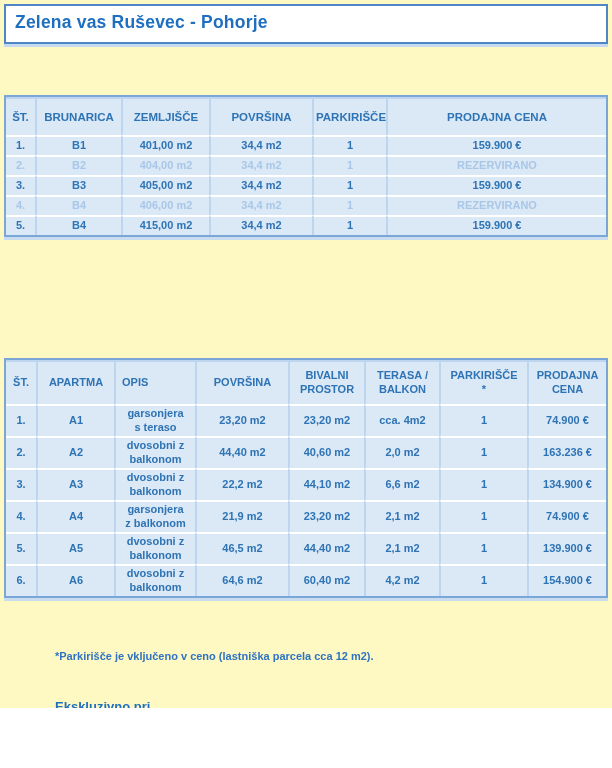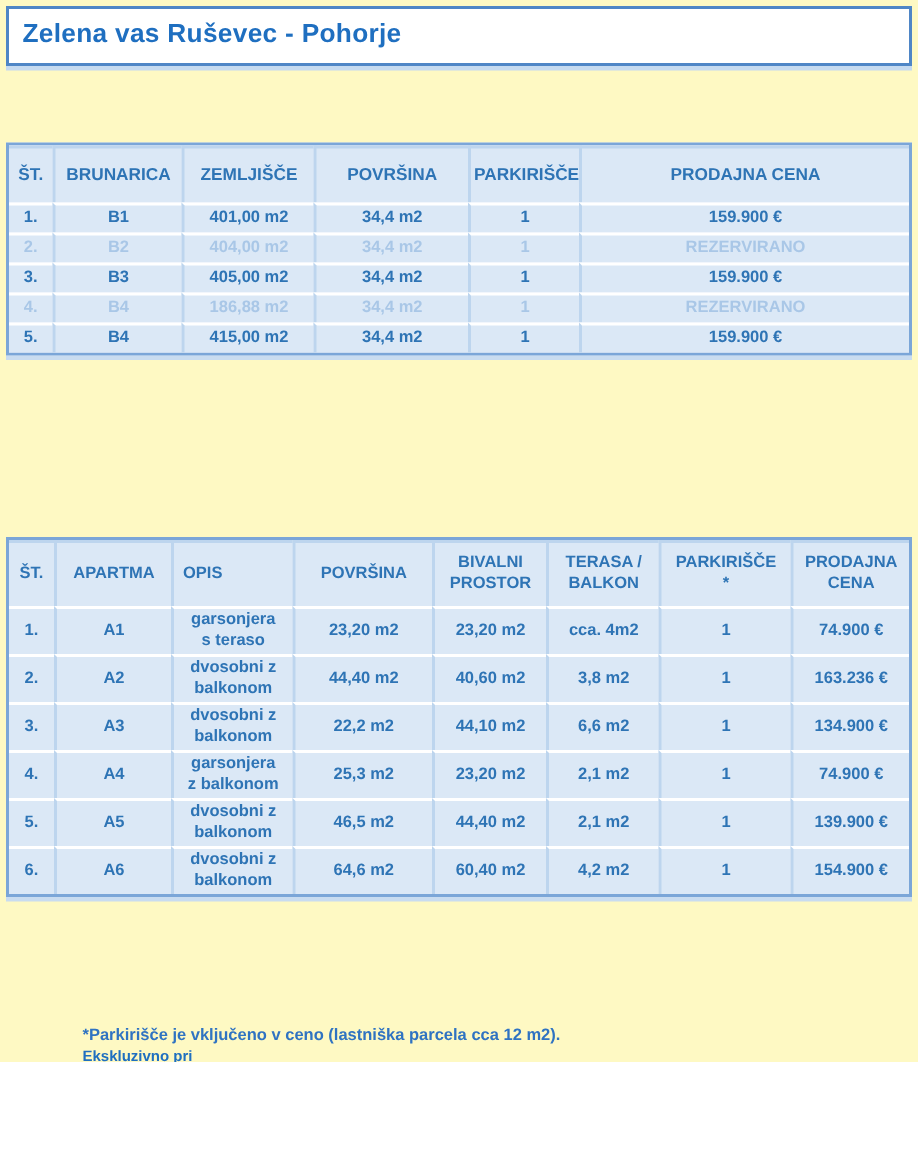--- a/index.html
+++ b/index.html
@@ -74,28 +74,28 @@
   .t1 .price-table th { height: 38px; font-size: 11.5px; }
   .t1 .price-table td { height: 20px; }
   .t2 .price-table th { height: 44px; }
   .t2 .price-table td { height: 32px; }
   .t2 .price-table th.col-opis { text-align: left; padding-left: 6px; margin-top: 48px; }
   tr.reserved td { color: #a9c7e7; }
 
   
   .footnote {
     position: absolute;
-    left: 55px; top: 684px;
+    left: 55px; top: 650px;
     font-size: 11px;
     color: #2f73c2;
   }
   .exclusive-label {
     position: absolute;
     left: 55px; top: 699px;
-    font-size: 10px;
+    font-size: 13px;
     color: #1f6fc0;
   }
   .logo {
     position: absolute;
     left: 183px; top: 710px;
     color: #2b5da8;
   }
   .logo-row { display: flex; align-items: flex-end; }
   .logo-name {
     font-size: 29px;
@@ -162,21 +162,21 @@
           <td>3.</td>
           <td>B3</td>
           <td>405,00 m2</td>
           <td>34,4 m2</td>
           <td>1</td>
           <td>159.900 €</td>
         </tr>
         <tr class="reserved">
           <td>4.</td>
           <td>B4</td>
-          <td>186,88 m2</td>
+          <td>406,00 m2</td>
           <td>34,4 m2</td>
           <td>1</td>
           <td>REZERVIRANO</td>
         </tr>
         <tr>
           <td>5.</td>
           <td>B4</td>
           <td>415,00 m2</td>
           <td>34,4 m2</td>
           <td>1</td>
@@ -226,41 +226,41 @@
           <td>1</td>
           <td>74.900 €</td>
         </tr>
         <tr>
           <td>2.</td>
           <td>A2</td>
           <td>dvosobni z
 balkonom</td>
           <td>44,40 m2</td>
           <td>40,60 m2</td>
-          <td>3,8 m2</td>
+          <td>2,0 m2</td>
           <td>1</td>
           <td>163.236 €</td>
         </tr>
         <tr>
           <td>3.</td>
           <td>A3</td>
           <td>dvosobni z
 balkonom</td>
           <td>22,2 m2</td>
           <td>44,10 m2</td>
           <td>6,6 m2</td>
           <td>1</td>
           <td>134.900 €</td>
         </tr>
         <tr>
           <td>4.</td>
           <td>A4</td>
           <td>garsonjera
 z balkonom</td>
-          <td>25,3 m2</td>
+          <td>21,9 m2</td>
           <td>23,20 m2</td>
           <td>2,1 m2</td>
           <td>1</td>
           <td>74.900 €</td>
         </tr>
         <tr>
           <td>5.</td>
           <td>A5</td>
           <td>dvosobni z
 balkonom</td>

